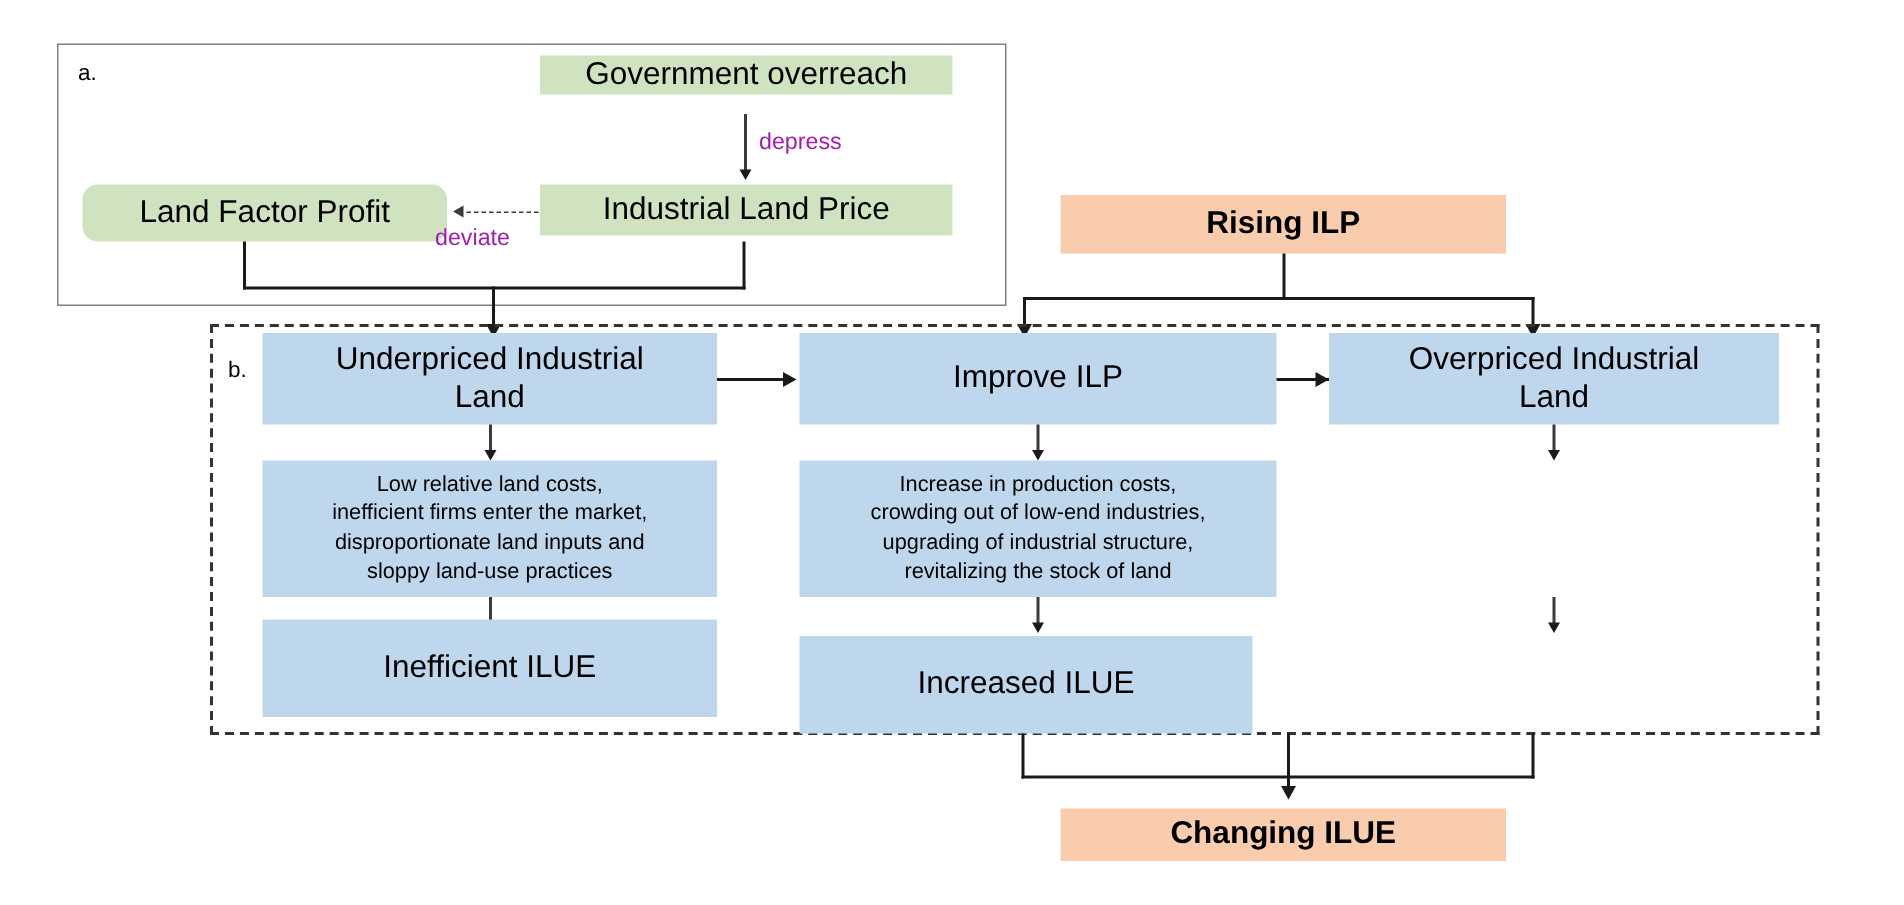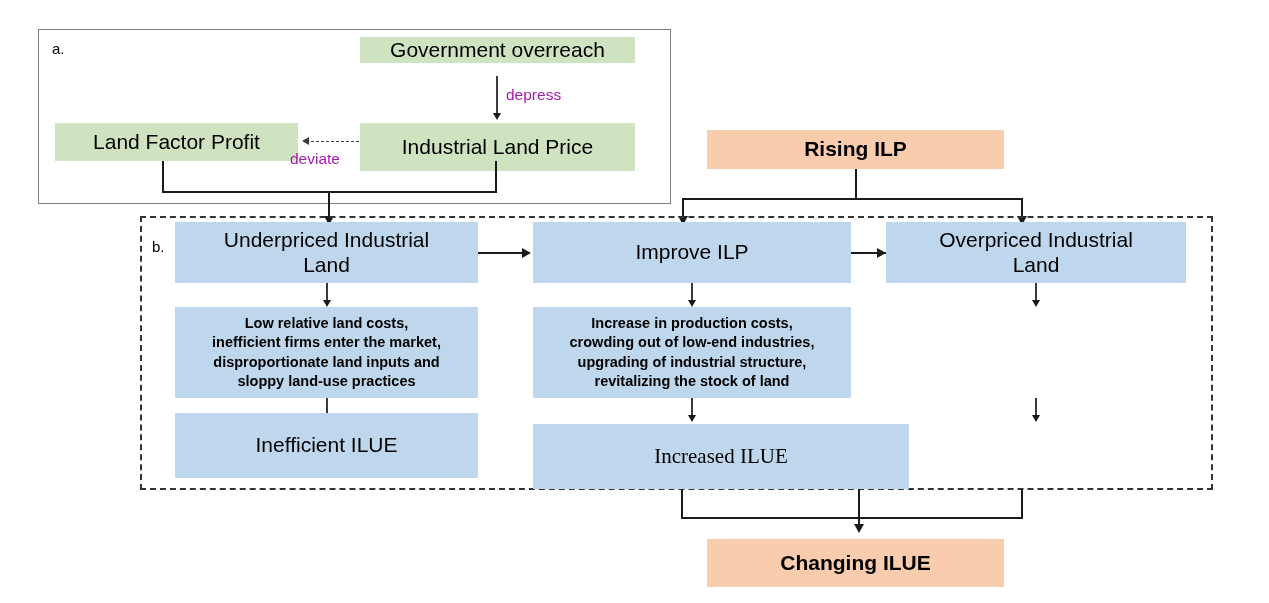--- a/index.html
+++ b/index.html
@@ -27,21 +27,21 @@
     justify-content: center;
     text-align: center;
     line-height: 1.18;
     white-space: pre-line;
   }
   .box-green  { background: #cfe3c0; }
   .box-blue   { background: #bfd7ec; }
   .box-orange { background: #f8ccac; font-weight: bold; }
 
   .t-title { font-size: 21px; }
-  .t-body  { font-size: 14.5px; line-height: 1.32; font-weight: bold; }
+  .t-body  { font-size: 14.5px; line-height: 1.32; }
 
   
   #panel-a-frame {
     position: absolute;
     left: 38px; top: 29px;
     width: 633px; height: 175px;
     border: 1px solid #808080;
     background: transparent;
   }
   #panel-b-frame {
@@ -109,23 +109,23 @@
 
   <div id="panel-a-frame"></div>
   <div class="panel-label" style="left:52px; top:40px;">a.</div>
 
   <div class="box box-green t-title" style="left:360px; top:37px; width:275px; height:26px;">Government overreach</div>
 
   <div class="ln-v-thin" style="left:496px; top:76px; height:40px;"></div>
   <div class="ah-down-sm" style="left:493px; top:113px;"></div>
   <div class="edge-label" style="left:506px; top:86px;">depress</div>
 
-  <div class="box box-green t-title" style="left:360px; top:123px; width:275px; height:48px;">Industrial Land Price</div>
+  <div class="box box-green t-title" style="left:360px; top:123px; width:275px; height:34px;">Industrial Land Price</div>
 
-  <div class="box box-green t-title" style="left:55px; top:123px; width:243px; height:38px;">Land Factor Profit</div>
+  <div class="box box-green t-title" style="left:55px; top:123px; width:243px; height:38px;border-radius:10px;">Land Factor Profit</div>
 
   <div class="ln-h-dash" style="left:311px; top:141px; width:48px;"></div>
   <div class="ah-left-sm" style="left:302px; top:137px;"></div>
   <div class="edge-label" style="left:290px; top:150px;">deviate</div>
 
   <div class="ln-v" style="left:162px; top:161px; height:32px;"></div>
   <div class="ln-v" style="left:495px; top:161px; height:32px;"></div>
   <div class="ln-h" style="left:162px; top:191px; width:335px;"></div>
   <div class="ln-v" style="left:328px; top:191px; height:29px;"></div>
   <div class="ah-down" style="left:324px; top:216px;"></div>
@@ -163,35 +163,35 @@
   <div class="ln-v-thin" style="left:691px; top:283px; height:20px;"></div>
   <div class="ah-down-sm" style="left:688px; top:300px;"></div>
 
   <div class="box box-blue t-body" style="left:533px; top:307px; width:318px; height:91px;">Increase in production costs,
 crowding out of low-end industries,
 upgrading of industrial structure,
 revitalizing the stock of land</div>
   <div class="ln-v-thin" style="left:691px; top:398px; height:20px;"></div>
   <div class="ah-down-sm" style="left:688px; top:415px;"></div>
 
-  <div class="box box-blue t-title" style="left:533px; top:424px; width:376px; height:65px;font-family:Liberation Serif, serif;">Increased ILUE</div>
+  <div class="box box-blue t-title" style="left:533px; top:424px; width:302px; height:65px;">Increased ILUE</div>
 
   <div class="ln-h" style="left:851px; top:252px; width:44px;"></div>
   <div class="ah-right" style="left:877px; top:248px;"></div>
 
   <div class="box box-blue t-title" style="left:886px; top:222px; width:300px; height:61px;">Overpriced Industrial
 Land</div>
   <div class="ln-v-thin" style="left:1035px; top:283px; height:20px;"></div>
   <div class="ah-down-sm" style="left:1032px; top:300px;"></div>
 
   <div class="ln-v-thin" style="left:1035px; top:398px; height:20px;"></div>
   <div class="ah-down-sm" style="left:1032px; top:415px;"></div>
 
 
   <div class="ln-v" style="left:681px; top:489px; height:30px;"></div>
   <div class="ln-v" style="left:1021px; top:489px; height:30px;"></div>
   <div class="ln-h" style="left:681px; top:517px; width:342px;"></div>
   <div class="ln-v" style="left:858px; top:489px; height:39px;"></div>
   <div class="ah-down" style="left:854px; top:524px;"></div>
 
-  <div class="box box-orange t-title" style="left:707px; top:539px; width:297px; height:48px;">Changing ILUE</div>
+  <div class="box box-orange t-title" style="left:707px; top:539px; width:297px; height:35px;">Changing ILUE</div>
 
 </div>
 
 </body></html>

